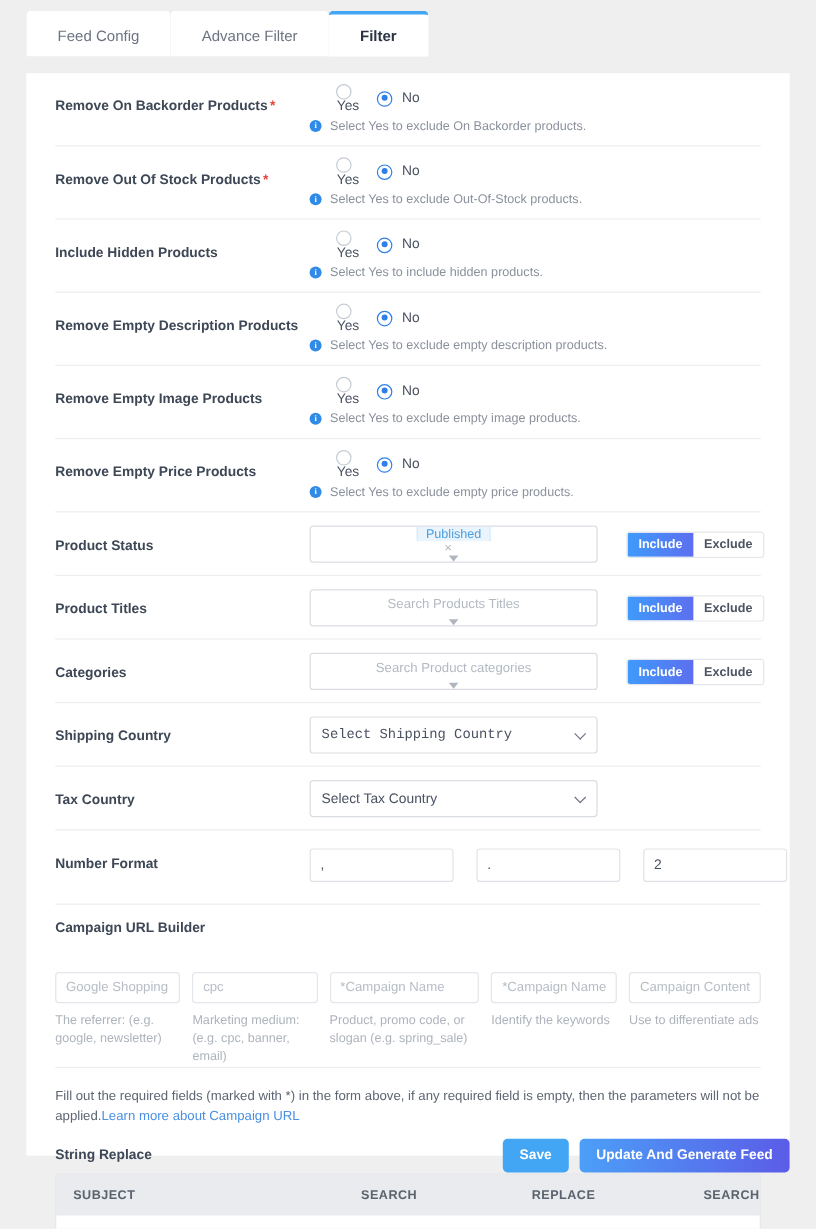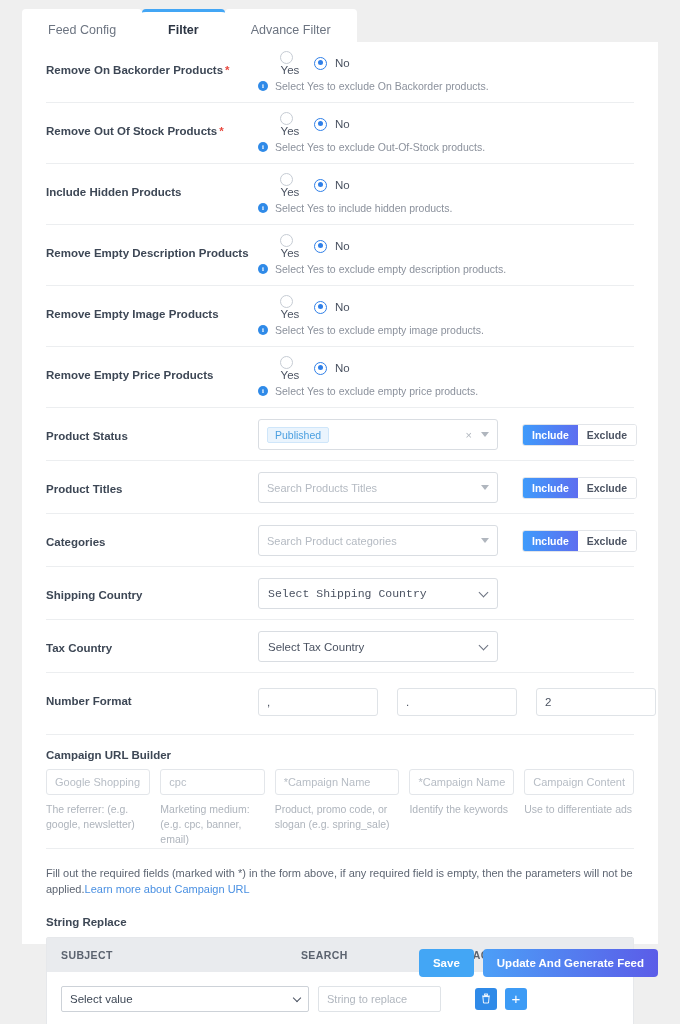--- a/index.html
+++ b/index.html
@@ -29,21 +29,21 @@
     cursor: pointer;
   }
   .tab.active {
     color: #2b3442;
     font-weight: bold;
     border-top: 3px solid #43a6f5;
   }
 
   
   .card {
-    position: absolute; left: 22px; top: 42px;
+    position: absolute; left: 22px; top: 61px;
     width: 636px; height: 902px;
     background: #ffffff;
   }
   .inner { padding: 0 24px; }
 
   .row {
     display: flex; align-items: flex-start;
     border-bottom: 1px solid #eceef0;
     min-height: 52px;
   }
@@ -81,21 +81,21 @@
     font-family: "Liberation Serif", serif;
   }
   .hint-txt { font-size: 10.5px; color: #8b919c; margin-left: 7px; }
 
   
   .sel-wrap { display: flex; align-items: center; gap: 24px; }
   .s2 {
     width: 240px; height: 31px;
     border: 1px solid #d9dde2; border-radius: 3px;
     background: #fff; display: flex; align-items: center;
-    padding: 0 8px; position: relative; cursor: pointer;
+    padding: 0 8px; position: relative; cursor: pointer; flex-direction: column;
   }
   .s2 .tagbox { flex: 1; display: flex; align-items: center; overflow: hidden; }
   .tag {
     background: #eaf4fd; border: 1px solid #cfe6fa; color: #4a9fe0;
     font-size: 10.5px; padding: 1px 7px; border-radius: 2px;
     white-space: nowrap;
   }
   .s2 .ph { font-size: 11px; color: #b4bac2; white-space: nowrap; }
   .s2 .clr { color: #b0b6be; font-size: 11px; margin-right: 9px; }
   .s2 .caret {
@@ -135,21 +135,21 @@
     width: 120px; height: 28px;
     border: 1px solid #dfe3e7; border-radius: 3px;
     background: #fff; font-size: 11.5px; color: #4a5261;
     padding: 0 8px; display: flex; align-items: center;
   }
 
   
   .camp { padding: 14px 0 0 0; border-bottom: 1px solid #eceef0; }
   .camp-title { font-size: 11.5px; font-weight: bold; color: #3d4755; margin-bottom: 8px; }
   .camp-grid { display: flex; gap: 10px; }
-  .camp-col { width: 117px; }
+  .camp-col { width: 117px; margin-top: 22px; }
   .camp-col.wide { width: 140px; }
   .camp-inp {
     height: 26px; border: 1px solid #e3e6ea; border-radius: 3px;
     background: #fff; display: flex; align-items: center;
     padding: 0 8px; overflow: hidden;
   }
   .camp-inp span { font-size: 11px; color: #b7bdc5; white-space: nowrap; }
   .camp-help { font-size: 10.5px; color: #aeb4bc; margin-top: 7px; line-height: 1.45; }
   .camp-note {
     font-size: 11px; color: #5e6673; line-height: 1.5;
@@ -210,25 +210,25 @@
 </style>
 </head>
 <body>
 
 <div class="page">
 
   <div class="tabs">
     <div class="tab">
         <span>Feed Config</span>
       </div>
+    <div class="tab">
+        <span>Advance Filter</span>
+      </div>
     <div class="tab active">
         <span>Filter</span>
-      </div>
-    <div class="tab">
-        <span>Advance Filter</span>
       </div>
   </div>
 
   <div class="card">
     <div class="inner">
 
       <div class="row">
         <div class="lbl"><span>Remove On Backorder Products</span><span class="req">*</span></div>
         <div class="fld">
           <div class="radios">

